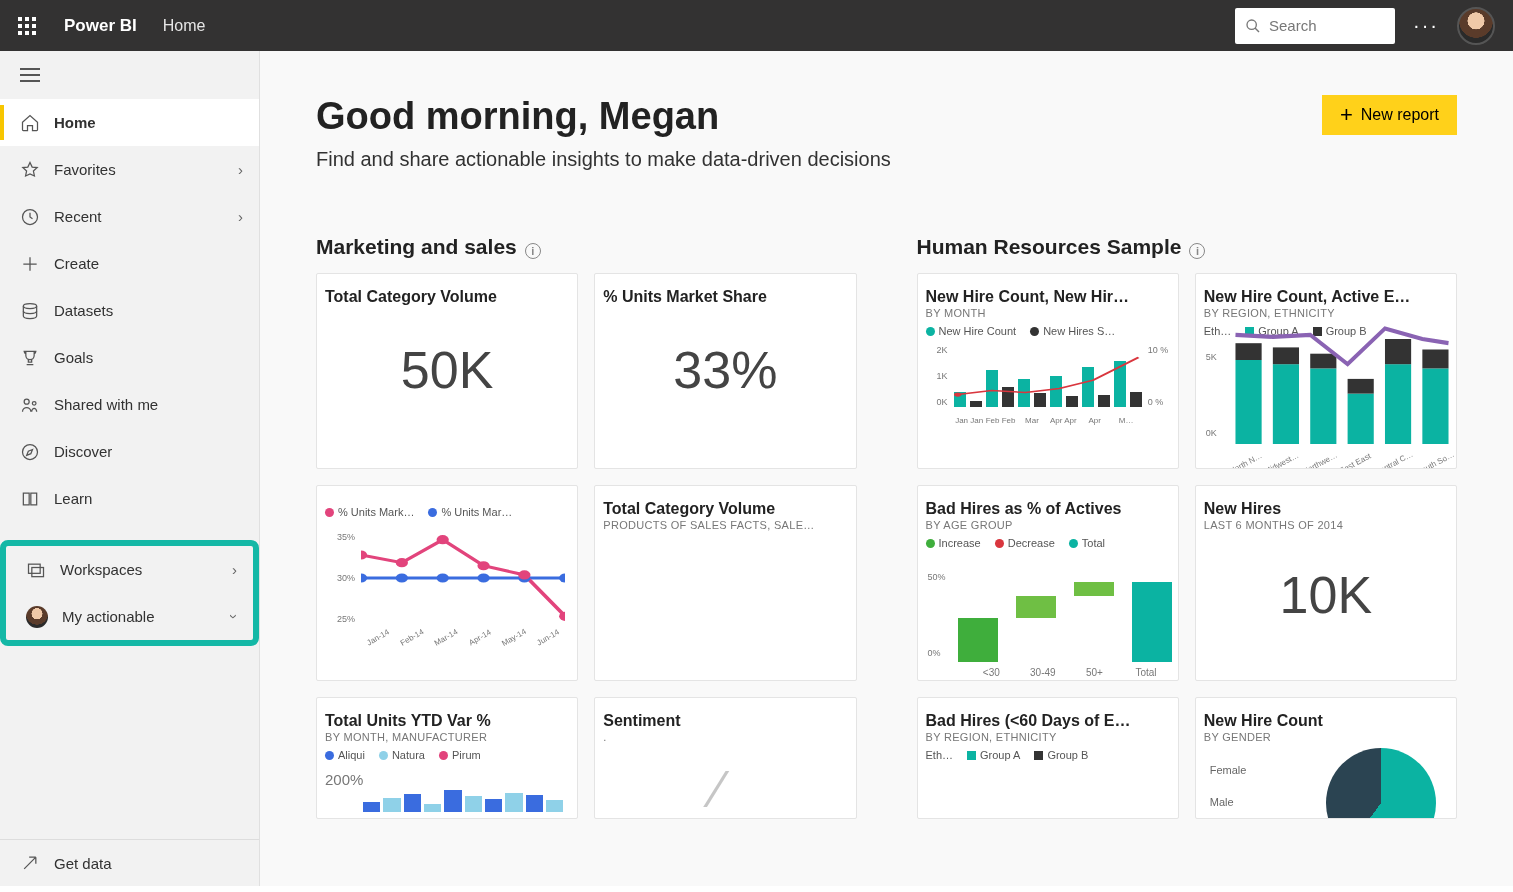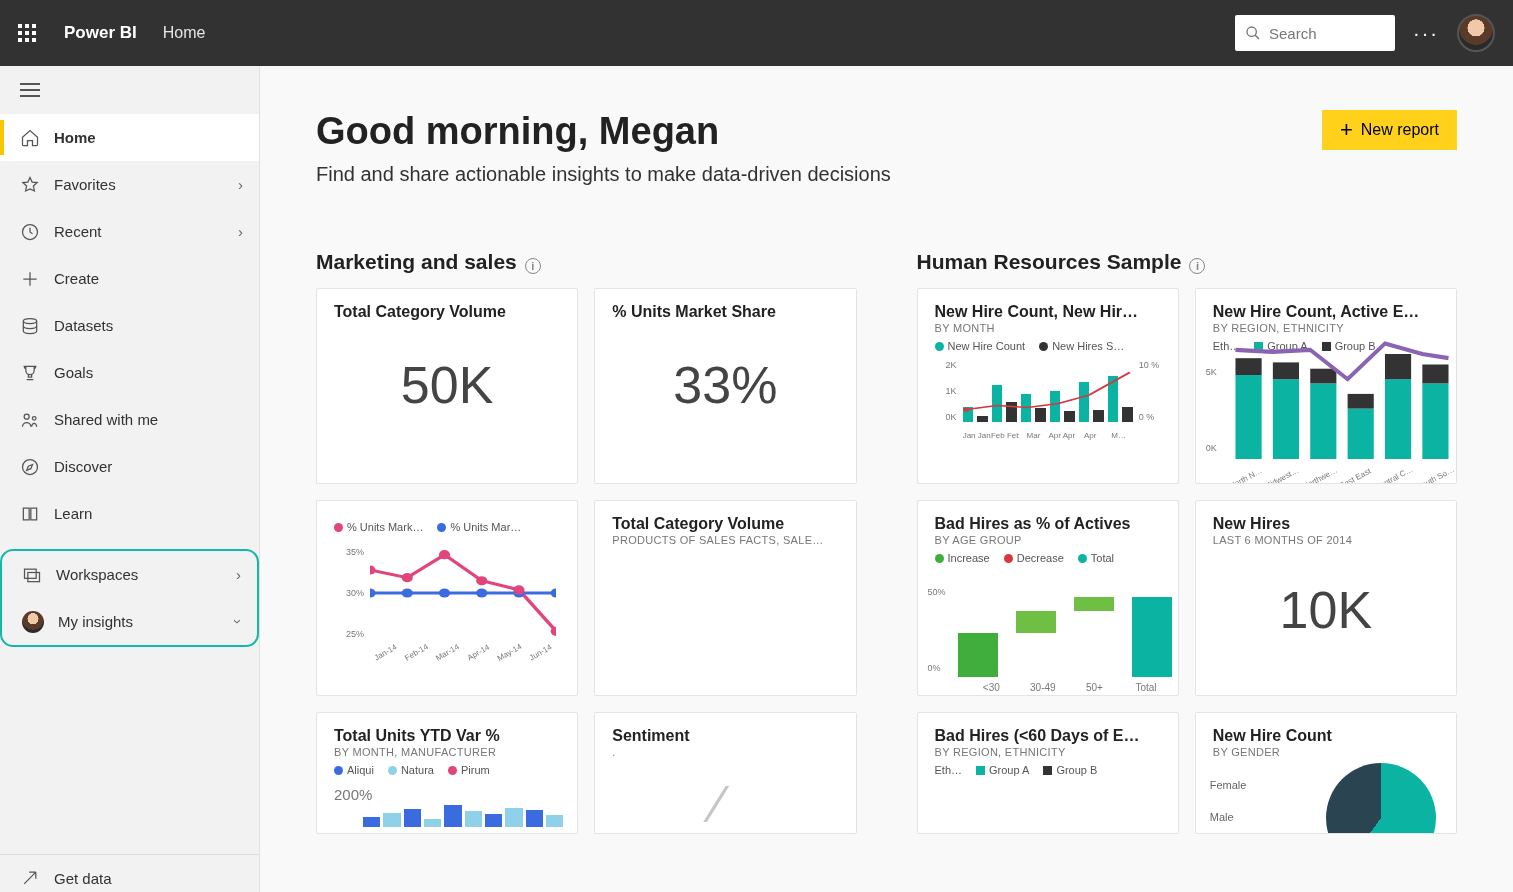--- a/index.html
+++ b/index.html
@@ -1,19 +1,19 @@
 <!DOCTYPE html>
 <html><head>
 <meta charset="utf-8">
 <style>
 * { margin:0; padding:0; box-sizing:border-box; font-family:"Segoe UI",-apple-system,BlinkMacSystemFont,sans-serif; }
 html,body { width:1513px; height:892px; overflow:hidden; background:#fff; }
 
 
-.topbar { height:66px; background:#333232; display:flex; align-items:center; color:#fff; padding:0 18px; position:relative; }
+.topbar { height:51px; background:#333232; display:flex; align-items:center; color:#fff; padding:0 18px; position:relative; }
 .waffle { width:18px; height:18px; display:grid; grid-template-columns:repeat(3,4px); grid-template-rows:repeat(3,4px); gap:3px; margin-right:28px; cursor:pointer; }
 .waffle span { background:#fff; width:4px; height:4px; }
 .brand { font-size:17px; font-weight:600; margin-right:26px; }
 .crumb { font-size:16px; color:#e6e6e6; }
 .tb-right { position:absolute; right:18px; display:flex; align-items:center; gap:18px; }
 .search { background:#fff; width:160px; height:36px; border-radius:2px; display:flex; align-items:center; padding:0 10px; color:#777; font-size:15px; gap:8px; }
 .more-dots { color:#fff; font-size:20px; letter-spacing:2px; cursor:pointer; }
 .avatar { width:38px; height:38px; border-radius:50%; background:radial-gradient(circle at 50% 35%, #f0c9a8 30%, #5a3b2a 31% 60%, #2a2a2a 61%); border:2px solid #555; cursor:pointer; }
 
 
@@ -23,39 +23,39 @@
 .sidebar { width:260px; background:#f2f2f2; border-right:1px solid #e0e0e0; display:flex; flex-direction:column; position:relative; }
 .hamburger { height:48px; display:flex; align-items:center; padding-left:20px; }
 .ham-icon { width:20px; height:14px; border-top:2px solid #555; border-bottom:2px solid #555; position:relative; }
 .ham-icon::after { content:""; position:absolute; left:0; right:0; top:50%; border-top:2px solid #555; transform:translateY(-50%); }
 .nav-item { height:47px; display:flex; align-items:center; padding:0 16px 0 20px; font-size:15px; color:#323232; cursor:pointer; gap:14px; position:relative; }
 .nav-item .chev { margin-left:auto; color:#666; }
 .nav-item.active { background:#fff; font-weight:600; }
 .nav-item.active::before { content:""; position:absolute; left:0; top:6px; bottom:6px; width:4px; background:#f7c600; }
 .nav-icon { width:20px; height:20px; display:flex; align-items:center; justify-content:center; color:#555; flex-shrink:0; }
 .nav-icon svg { width:20px; height:20px; stroke:#555; fill:none; stroke-width:1.5; }
-.ws-block { margin-top:12px; border:2px solid #14b8a6; border-radius:13px; }
+.ws-block { margin-top:18px; border:6px solid #14b8a6; border-radius:8px; }
 .ws-avatar { width:22px; height:22px; border-radius:50%; background:radial-gradient(circle at 50% 35%, #f0c9a8 30%, #5a3b2a 31% 60%, #2a2a2a 61%); flex-shrink:0; }
 .get-data { margin-top:auto; border-top:1px solid #ddd; }
 
 
 .main { flex:1; background:#f9f9f9; overflow:hidden; padding:44px 56px 0 56px; position:relative; }
 .hero { display:flex; align-items:flex-start; justify-content:space-between; }
 .greeting { font-size:38px; font-weight:600; color:#222; }
 .sub { font-size:20px; color:#323232; margin-top:10px; }
 .new-report { background:#ffd11a; height:40px; padding:0 18px; display:flex; align-items:center; gap:8px; font-size:16px; font-weight:500; cursor:pointer; }
 .new-report .plus { font-size:22px; line-height:1; }
 
 .sections { display:flex; gap:60px; margin-top:64px; }
 .section { flex:1; min-width:0; }
 .sec-title { font-size:21px; font-weight:600; color:#222; display:flex; align-items:flex-end; gap:8px; margin-bottom:14px; }
 .info-i { width:16px; height:16px; border:1px solid #888; border-radius:50%; font-size:11px; display:flex; align-items:center; justify-content:center; color:#888; }
 
 .grid2 { display:grid; grid-template-columns:1fr 1fr; gap:16px; }
-.card { background:#fff; border:1px solid #e4e4e4; border-radius:2px; padding:14px 17px; height:196px; overflow:hidden; cursor:pointer; position:relative; }
+.card { background:#fff; border:1px solid #e4e4e4; border-radius:2px; padding:14px 8px; height:196px; overflow:hidden; cursor:pointer; position:relative; }
 .card-title { font-size:16px; font-weight:600; color:#222; white-space:nowrap; overflow:hidden; text-overflow:ellipsis; }
 .card-sub { font-size:11px; color:#777; letter-spacing:.3px; text-transform:uppercase; margin-top:1px; white-space:nowrap; overflow:hidden; text-overflow:ellipsis; }
 .big-num { font-size:52px; font-weight:300; color:#444; text-align:center; margin-top:34px; }
 .legend { display:flex; gap:14px; font-size:11px; color:#555; margin-top:6px; flex-wrap:wrap; }
 .legend span { display:flex; align-items:center; gap:4px; white-space:nowrap; }
 .dot { width:9px; height:9px; border-radius:50%; display:inline-block; }
 .sq { width:9px; height:9px; display:inline-block; }
 .c-teal{background:#0bb3a2;} .c-dark{background:#333;}
 .c-pink{background:#e2447c;} .c-blue{background:#3a6cdf;}
 .c-green{background:#3fae3c;} .c-red{background:#d9363e;}
@@ -219,21 +219,21 @@
             <svg viewBox="0 0 24 24">
               <rect x="3" y="5" width="14" height="11"></rect>
               <rect x="7" y="9" width="14" height="11"></rect>
             </svg>
           </span>
         <span>Workspaces</span>
         <span class="chev">›</span>
       </div>
       <div class="nav-item">
         <span class="ws-avatar"></span>
-        <span>My insights</span>
+        <span>My actionable</span>
         <span class="chev" style="transform:rotate(90deg);">›</span>
       </div>
     </div>
 
     <div class="nav-item get-data">
       <span class="nav-icon">
           <svg viewBox="0 0 24 24">
             <path d="M5 19L19 5M19 5v8M19 5h-8"></path>
           </svg>
         </span>

